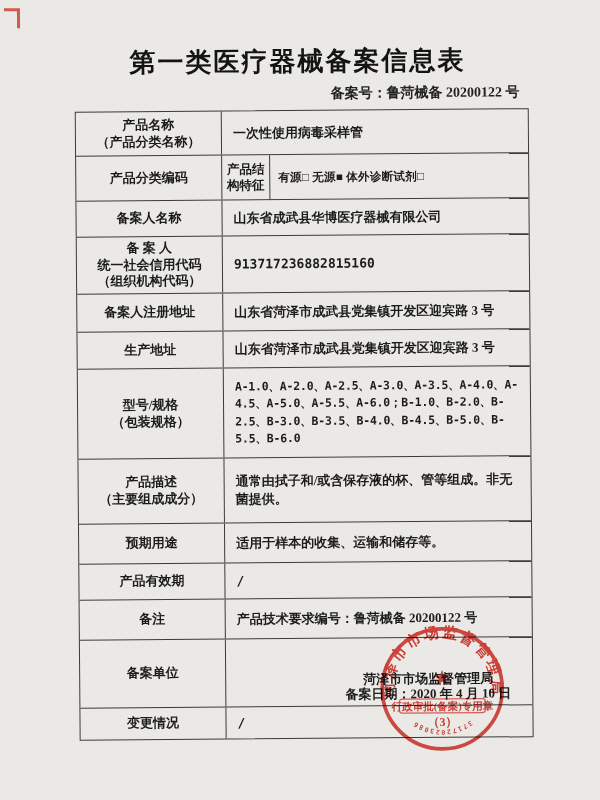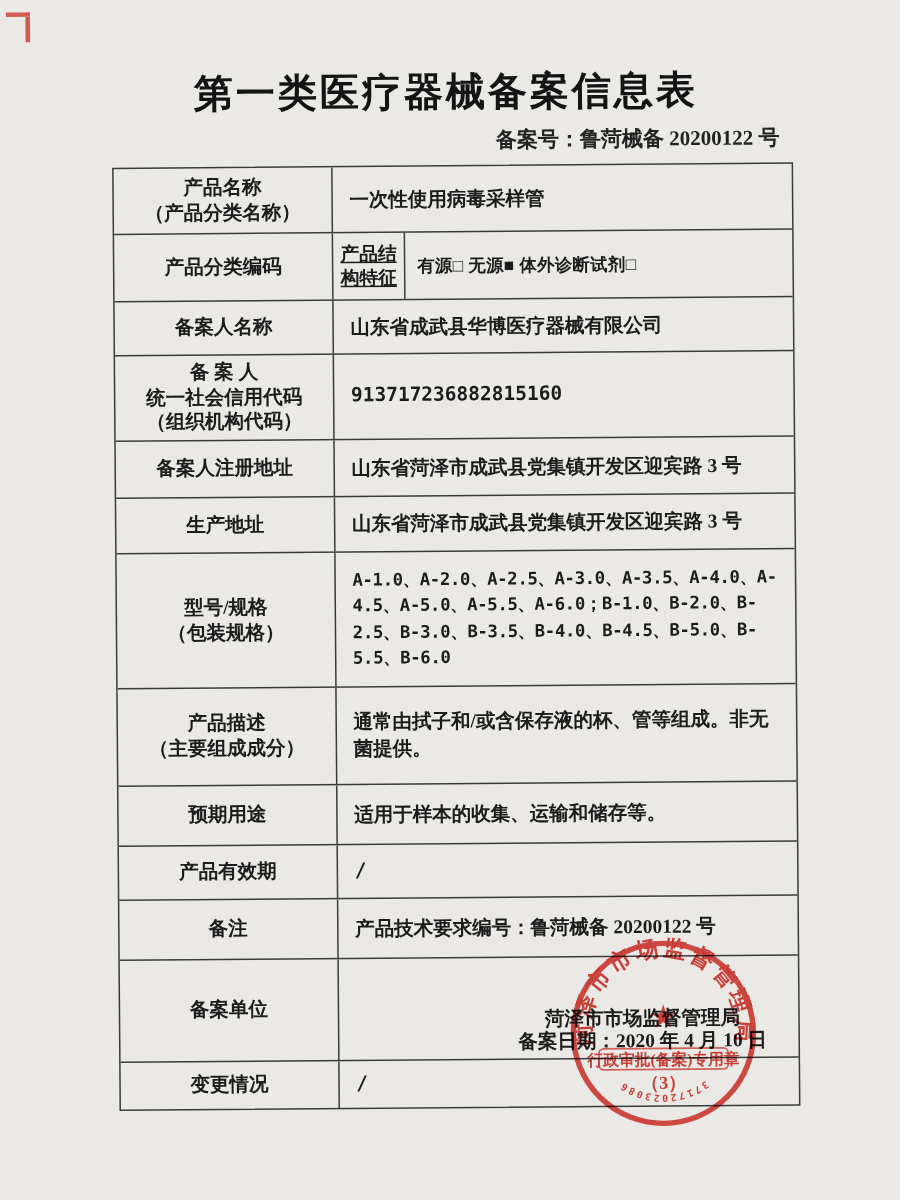--- a/index.html
+++ b/index.html
@@ -51,21 +51,21 @@
   .val{
     flex:1 1 auto;
     padding:2px 11px;
     font-weight:600;font-size:13px;line-height:1.35;
   }
   .mono{font-family:"DejaVu Sans Mono", monospace;font-weight:600;}
   .sub{border-right:1.6px solid #3b3b3b;}
   .sub-class{flex:0 0 88px;width:88px;padding:2px 6px;font-weight:600;font-size:12px;line-height:1.3;}
   .sub-structlbl{
     flex:0 0 48px;width:48px;justify-content:center;text-align:right;
-    white-space:pre-line;font-weight:700;font-size:12.5px;line-height:1.3;padding:12px 2px;text-decoration:underline;
+    white-space:pre-line;font-weight:700;font-size:12.5px;line-height:1.3;padding:12px 2px;
   }
   .sub-checks{flex:1 1 auto;padding:2px 8px;font-weight:600;font-size:11.5px;letter-spacing:.3px;}
   .r1{height:44px}.r2{height:45px}.r3{height:36px}.r4{height:57px}
   .r5{height:38px}.r6{height:37px}.r7{height:90px}.r8{height:65px}
   .r9{height:40px}.r10{height:36px}.r11{height:40px}.r12{height:68px}.r13{height:31px}
   .model-val{font-family:"DejaVu Sans Mono", monospace;font-size:11.5px;line-height:1.5;font-weight:600;letter-spacing:-0.2px;}
   .authority-block{
     margin-left:auto;align-self:flex-end;
     text-align:center;
     font-size:13px;font-weight:700;line-height:15px;

